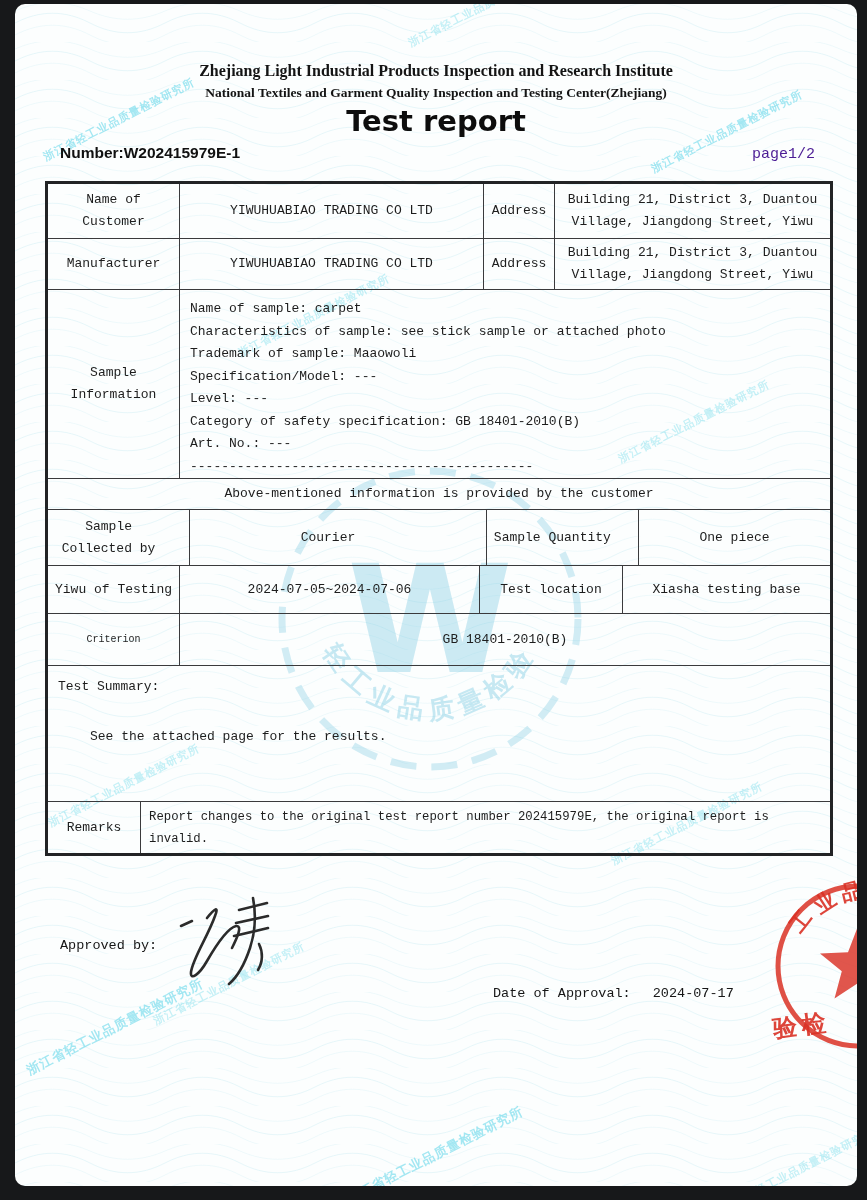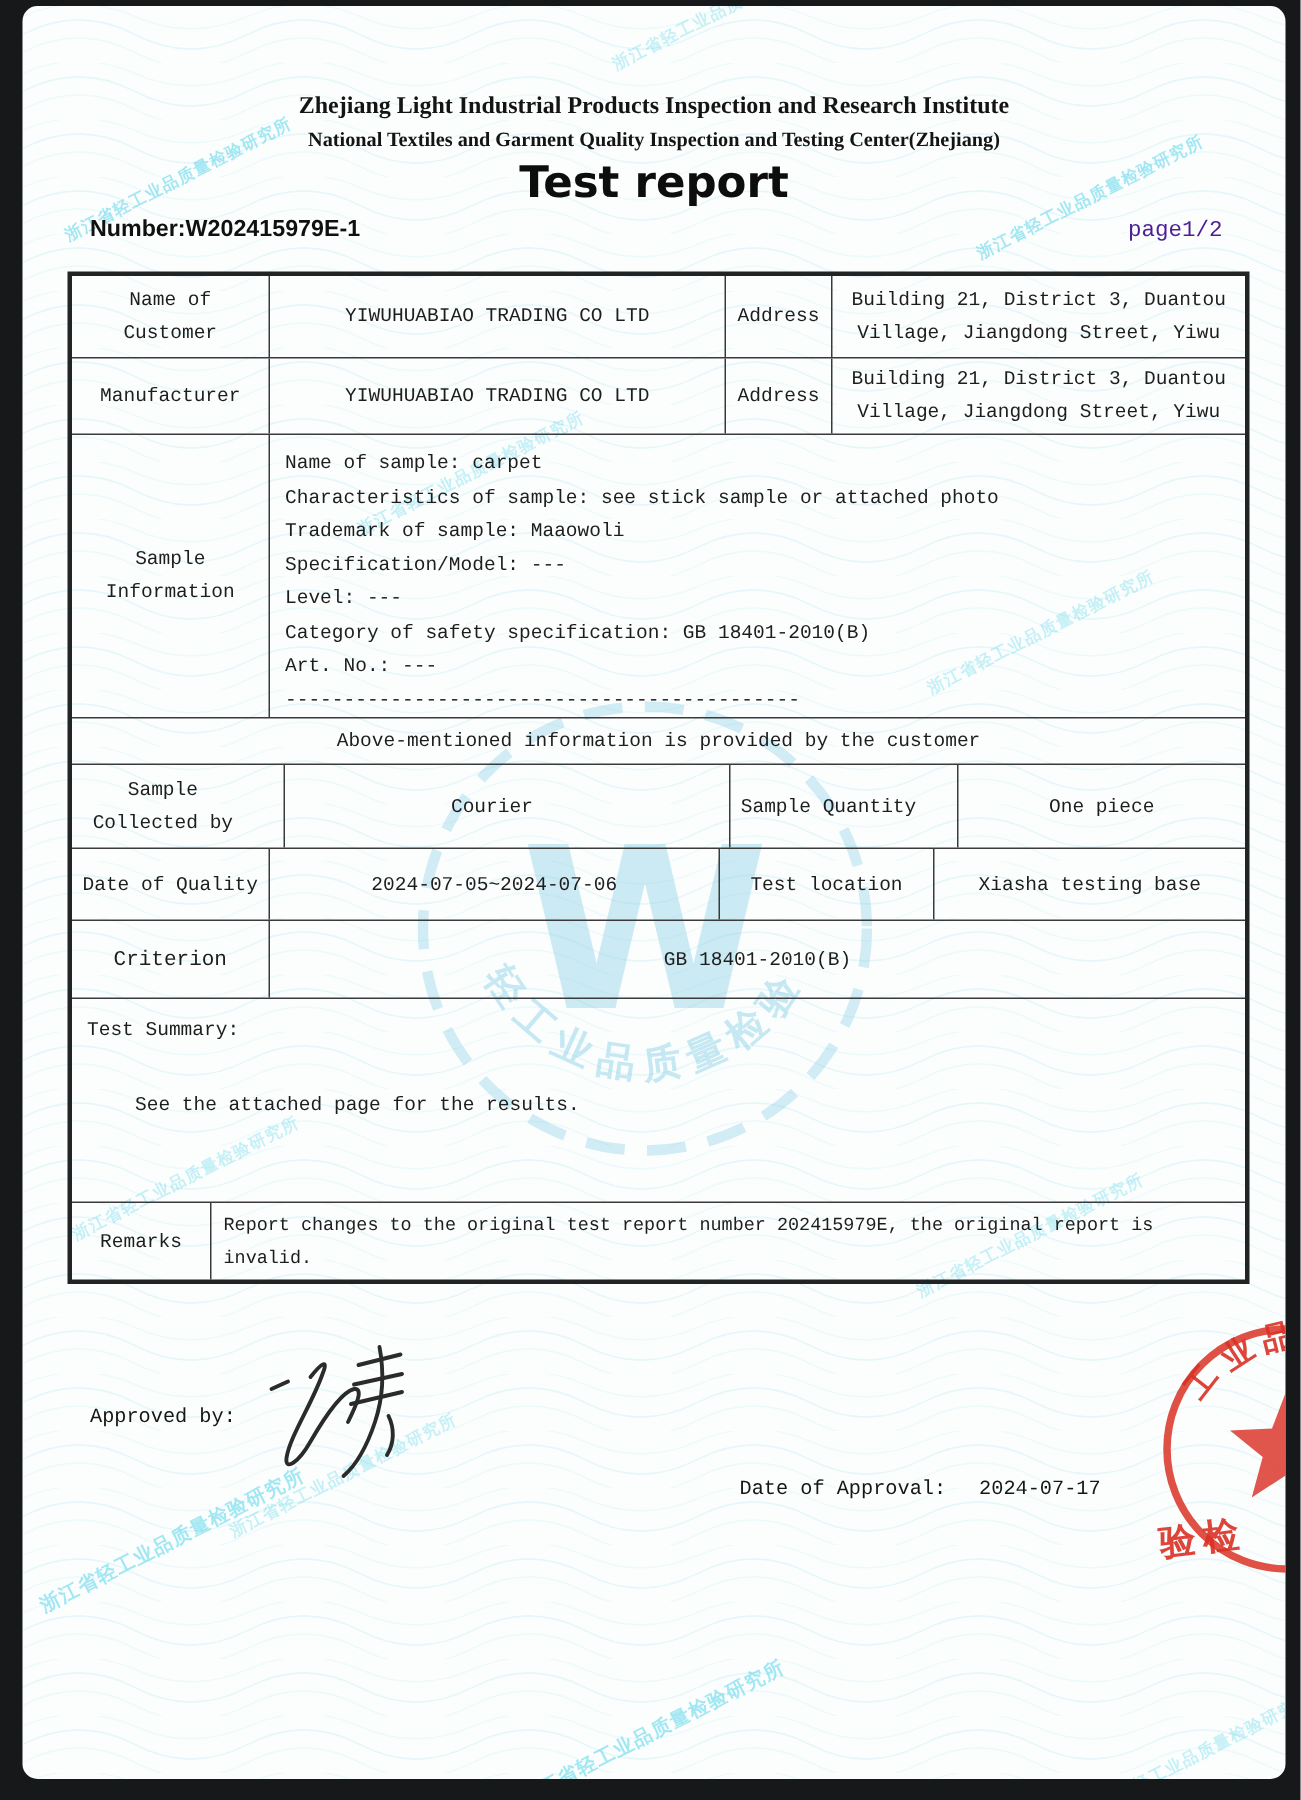--- a/index.html
+++ b/index.html
@@ -46,21 +46,21 @@
   .w300{width:300px;} .w143{width:143px;} .w208{width:208px;}
   .w92{width:92px;} .w690{width:690px;} .w651{width:651px;} .wfull{width:782px;}
   .h54{height:54px;} .h51{height:51px;} .h189{height:189px;} .h31{height:31px;}
   .h56{height:56px;gap:20px;} .h48{height:48px;} .h52{height:52px;} .h136{height:136px;}
   .si-content { flex-direction:column; align-items:flex-start; justify-content:flex-start;
                 text-align:left; padding:8px 10px; line-height:22.5px; }
   .summary-cell { flex-direction:column; align-items:flex-start; justify-content:flex-start;
                   text-align:left; padding:10px 10px; }
   .summary-body { margin-top:28px; margin-left:32px; }
   .remarks-val { justify-content:flex-start; text-align:left; font-size:12.3px; padding:4px 8px; }
-  .criterion-lbl { font-size:14px; }
+  .criterion-lbl { font-size:10px; }
 
   
   .approve-label { position:absolute; left:45px; top:934px; font-size:13.5px; color:#161616; }
   .sig { position:absolute; left:158px; top:882px; width:130px; height:105px; }
   .approval-date-row { position:absolute; left:478px; top:934px; font-size:13.5px; color:#161616;margin-top:48px; }
   .approval-date-row .val { margin-left:22px; }
 
   .stamp { position:absolute; left:745px; top:850px; width:210px; height:225px; pointer-events:none; }
 </style>
 </head>
@@ -148,21 +148,21 @@
 
     <div class="trow h56">
       <div class="cell w131">Sample Collected by</div>
       <div class="cell w300">Courier</div>
       <div class="cell w143">Sample Quantity</div>
       <div class="cell w208">One piece</div>
     </div>
 
 
     <div class="trow h48">
-      <div class="cell w131">Date of Quality</div>
+      <div class="cell w131">Yiwu of Testing</div>
       <div class="cell w300">2024-07-05~2024-07-06</div>
       <div class="cell w143">Test location</div>
       <div class="cell w208">Xiasha testing base</div>
     </div>
 
     <div class="trow h52">
       <div class="cell w131 criterion-lbl">Criterion</div>
       <div class="cell w651">GB 18401-2010(B)</div>
     </div>
 

